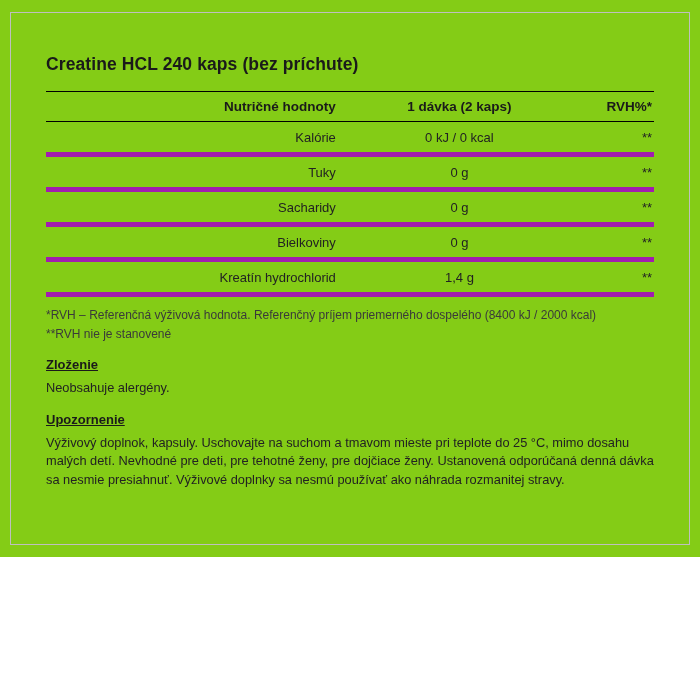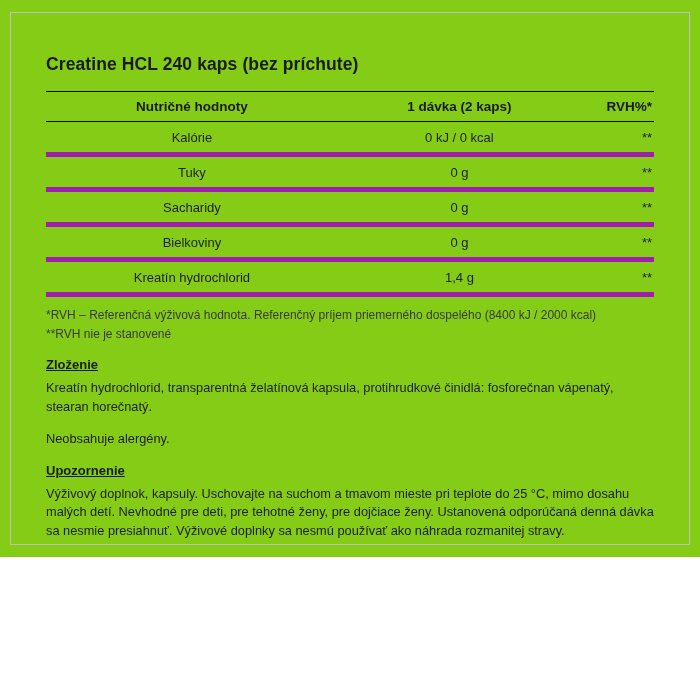--- a/index.html
+++ b/index.html
@@ -50,21 +50,21 @@
     margin-bottom: 8px;
   }
   table.nutri {
     width: 100%;
     border-collapse: collapse;
     font-size: 13px;
   }
   table.nutri th,
   table.nutri td {
     padding: 8px 2px 7px 2px;
-    text-align: center;
+    text-align: right;
     font-weight: normal;
     vertical-align: middle;
   }
   table.nutri thead th {
     font-weight: bold;
     font-size: 13.5px;
     border-top: 1.5px solid #000000;
     border-bottom: 1.5px solid #000000;
     padding-top: 7px;
     padding-bottom: 7px;
@@ -145,21 +145,20 @@
         </tr>
       </tbody>
     </table>
 
     <div class="footnotes">
       <div>*RVH – Referenčná výživová hodnota. Referenčný príjem priemerného dospelého (8400 kJ / 2000 kcal)</div>
       <div>**RVH nie je stanovené</div>
     </div>
 
     <h2 class="section">Zloženie</h2>
-    <p class="body">Kreatín hydrochlorid, transparentná želatínová kapsula, protihrudkové činidlá: fosforečnan vápenatý, stearan horečnatý.</p>
 
     <p class="body">Neobsahuje alergény.</p>
 
     <h2 class="section">Upozornenie</h2>
     <p class="body last">Výživový doplnok, kapsuly. Uschovajte na suchom a tmavom mieste pri teplote do 25 °C, mimo dosahu malých detí. Nevhodné pre deti, pre tehotné ženy, pre dojčiace ženy. Ustanovená odporúčaná denná dávka sa nesmie presiahnuť. Výživové doplnky sa nesmú používať ako náhrada rozmanitej stravy.</p>
 
   </div>
 </div>
 
 </body></html>

